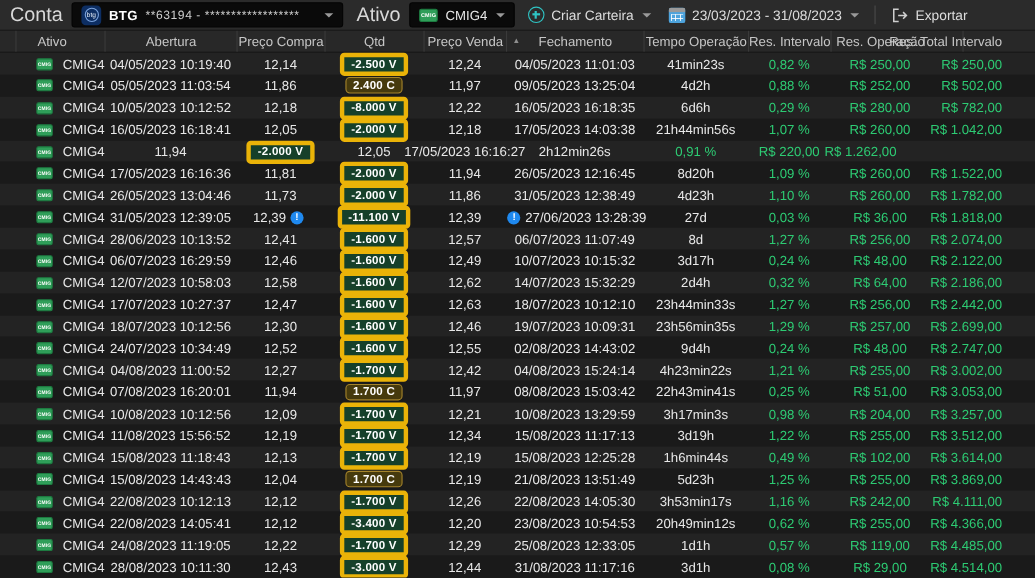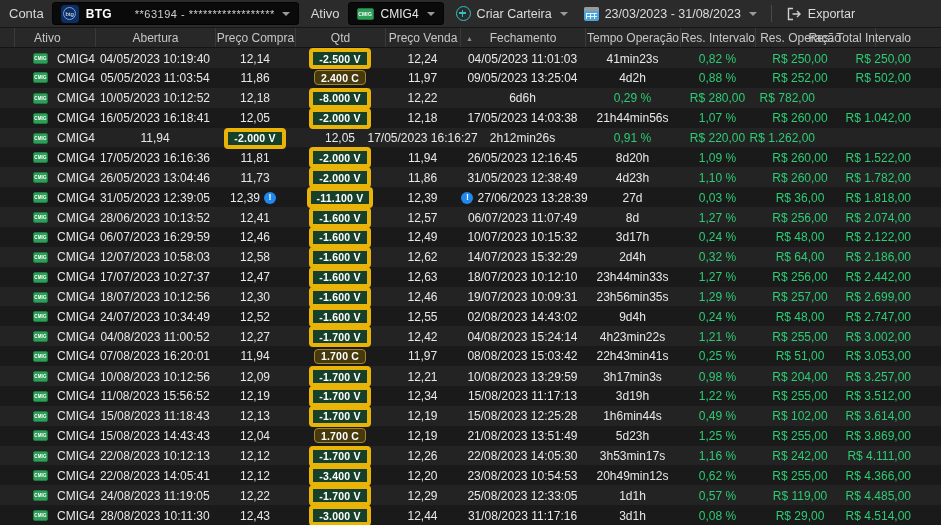--- a/index.html
+++ b/index.html
@@ -16,33 +16,33 @@
   .topbar {
     height: 28px;
     background: #2b2b2b;
     border-bottom: 1px solid #161616;
     display: flex;
     align-items: center;
     padding-left: 9px;
     gap: 8px;
     white-space: nowrap;
   }
-  .tb-label { color: #d8d8d8; font-size: 13px; }
+  .tb-label { color: #d8d8d8; font-size: 18px; }
   .dropdown {
     background: #0a0a0a;
     border: 1px solid #040404;
     border-radius: 3px;
     height: 23px;
     display: inline-flex;
     align-items: center;
     gap: 7px;
     padding: 0 8px;
     cursor: pointer;
   }
-  .account-dd { width: 247px; text-align: right; }
+  .account-dd { width: 247px; }
   .asset-dd { width: 96px; }
   .broker-name { font-weight: bold; color: #ffffff; letter-spacing: .3px; }
   .masked { color: #cfcfcf; font-size: 11px; letter-spacing: .5px; flex: 1; overflow: hidden; }
   .caret {
     width: 0; height: 0; flex: 0 0 auto;
     border-left: 4px solid transparent;
     border-right: 4px solid transparent;
     border-top: 4px solid #9a9a9a;
     margin-left: auto;
   }
@@ -280,20 +280,23 @@
         <span>CMIG4</span>
       </div>
       <div class="tcell c-abertura">10/05/2023 10:12:52</div>
       <div class="tcell c-preco-compra">
         <span>12,18</span>
       </div>
       <div class="tcell c-qtd">
         <span class="badge badge-v">-8.000 V</span>
       </div>
       <div class="tcell c-preco-venda">12,22</div>
+      <div class="tcell c-fechamento">
+        <span>16/05/2023 16:18:35</span>
+      </div>
       <div class="tcell c-tempo-operacao">6d6h</div>
       <div class="tcell green c-res-intervalo">0,29 %</div>
       <div class="tcell green c-res-operacao">R$ 280,00</div>
       <div class="tcell green c-res-total-intervalo">R$ 782,00</div>
     </div>
     <div class="grid trow even">
       <div></div>
       <div class="tcell c-ativo">
         <span class="cmig-badge row-asset-badge">CMIG</span>
         <span>CMIG4</span>

